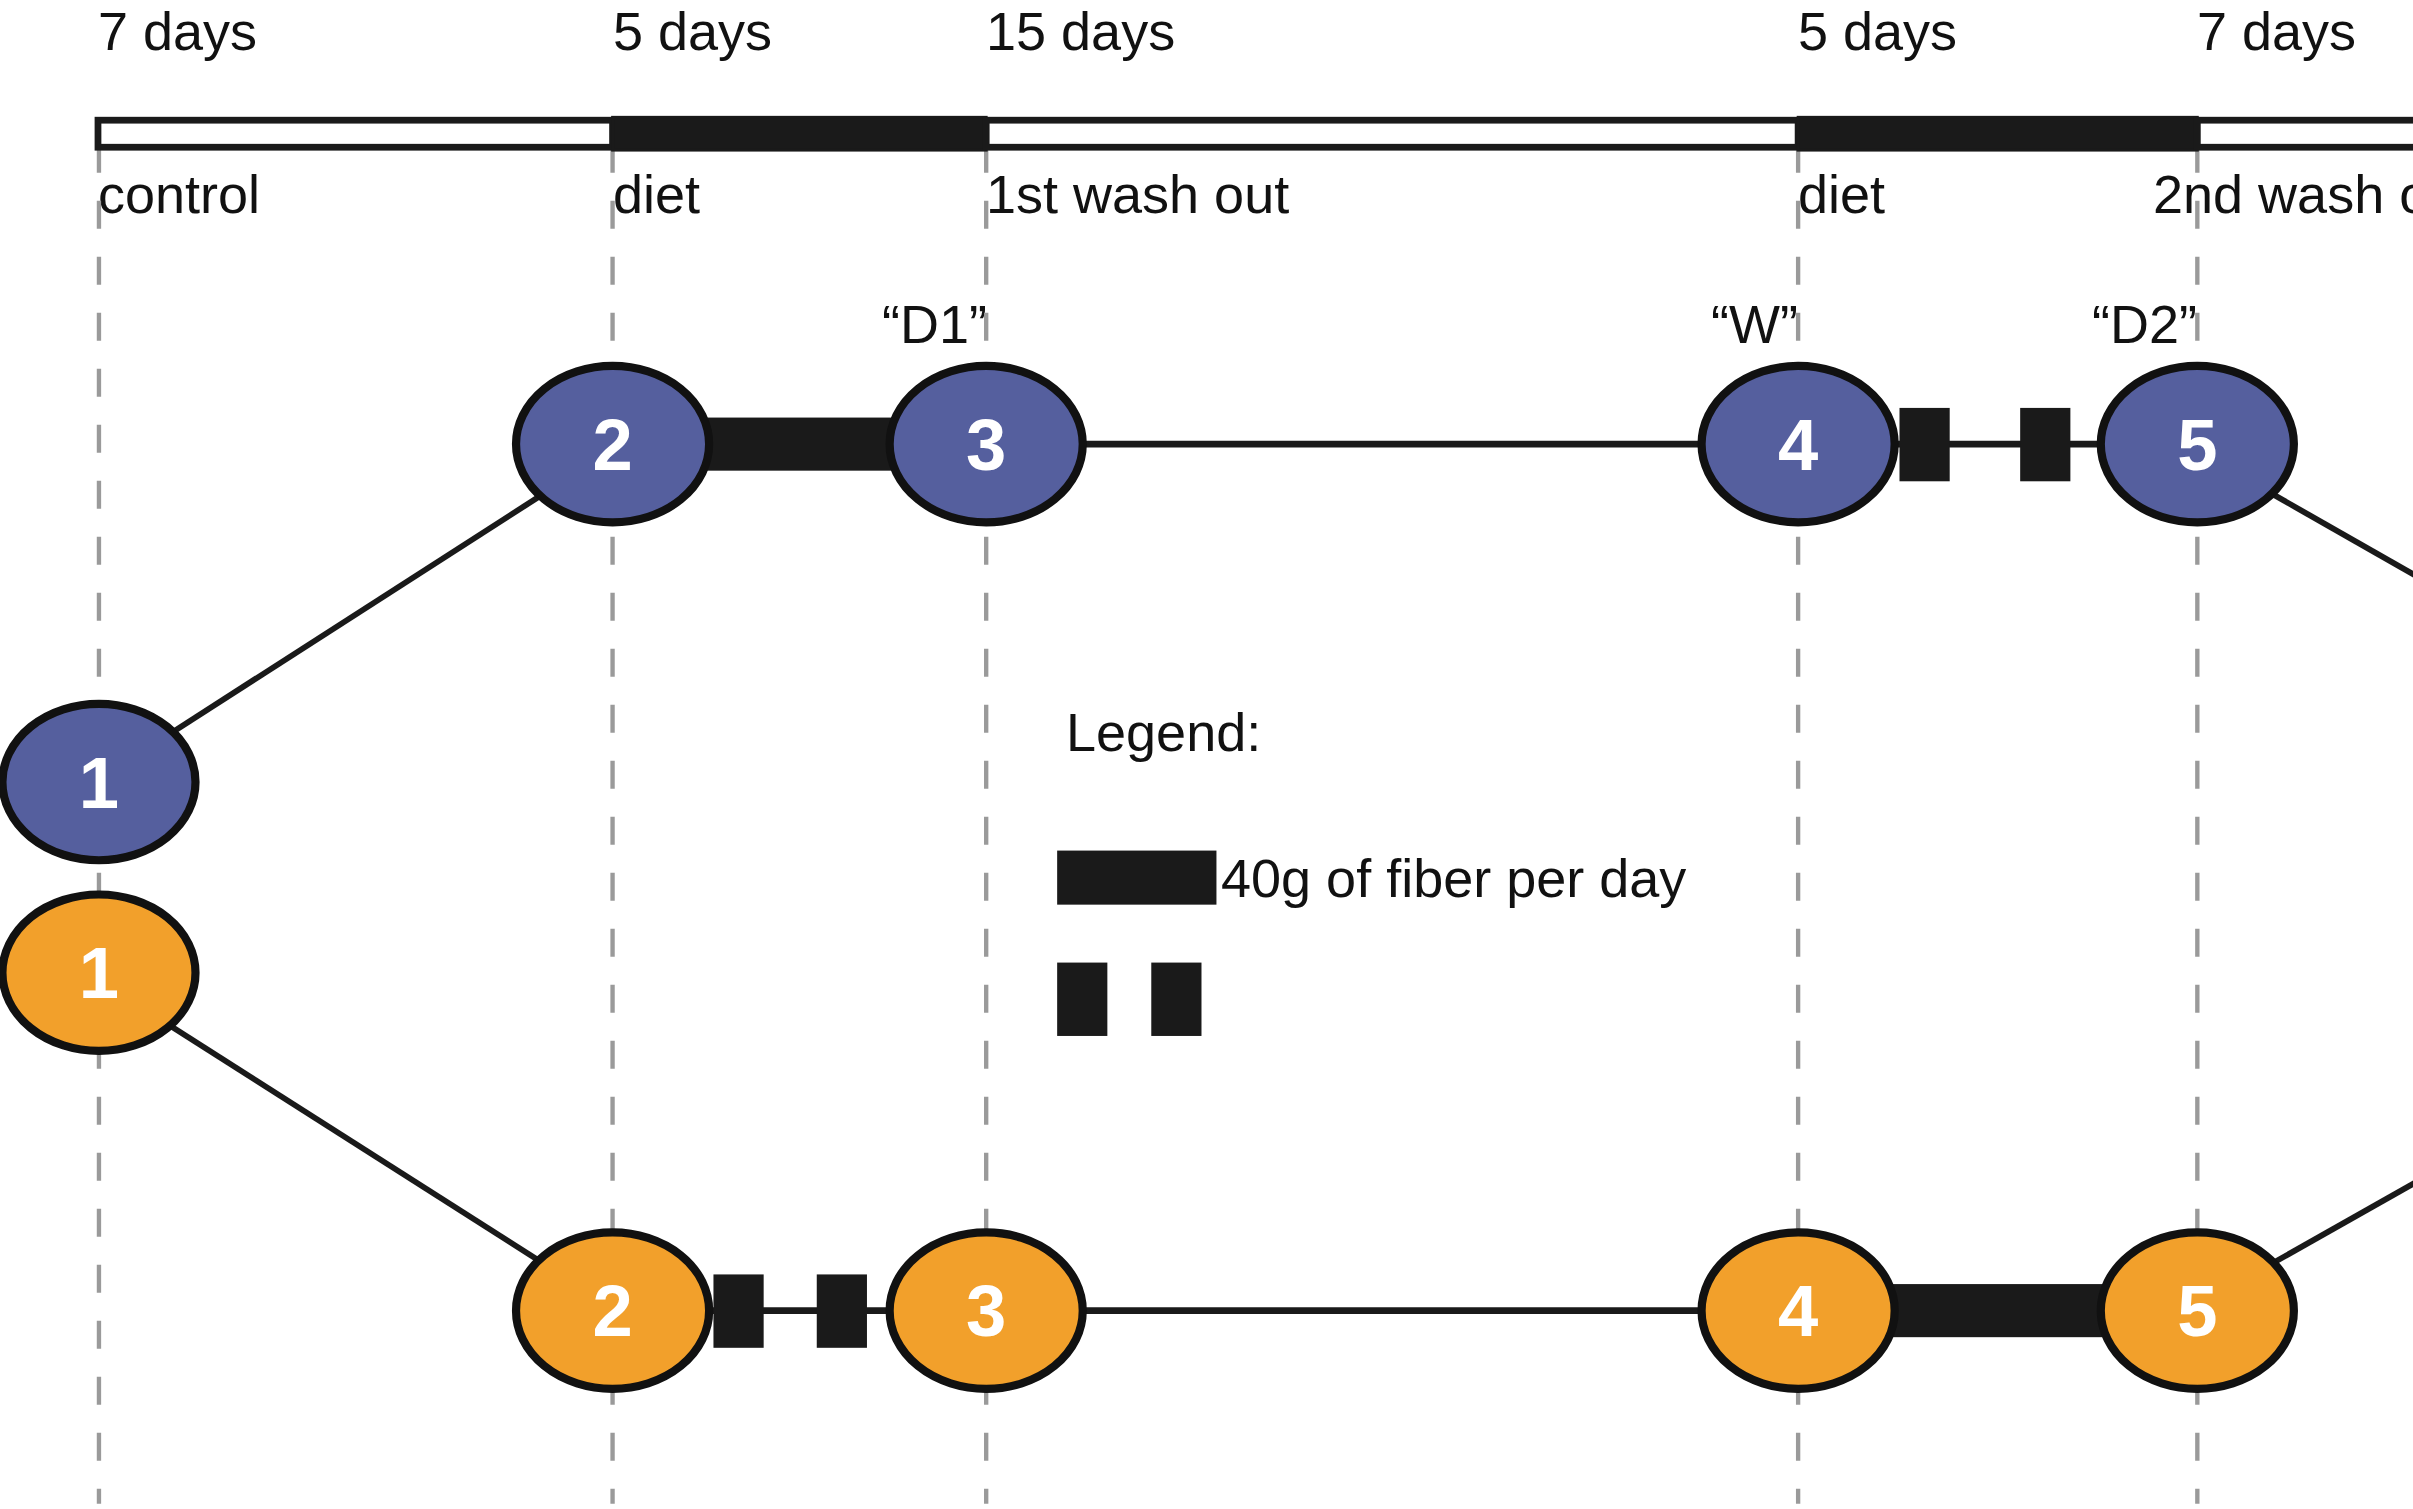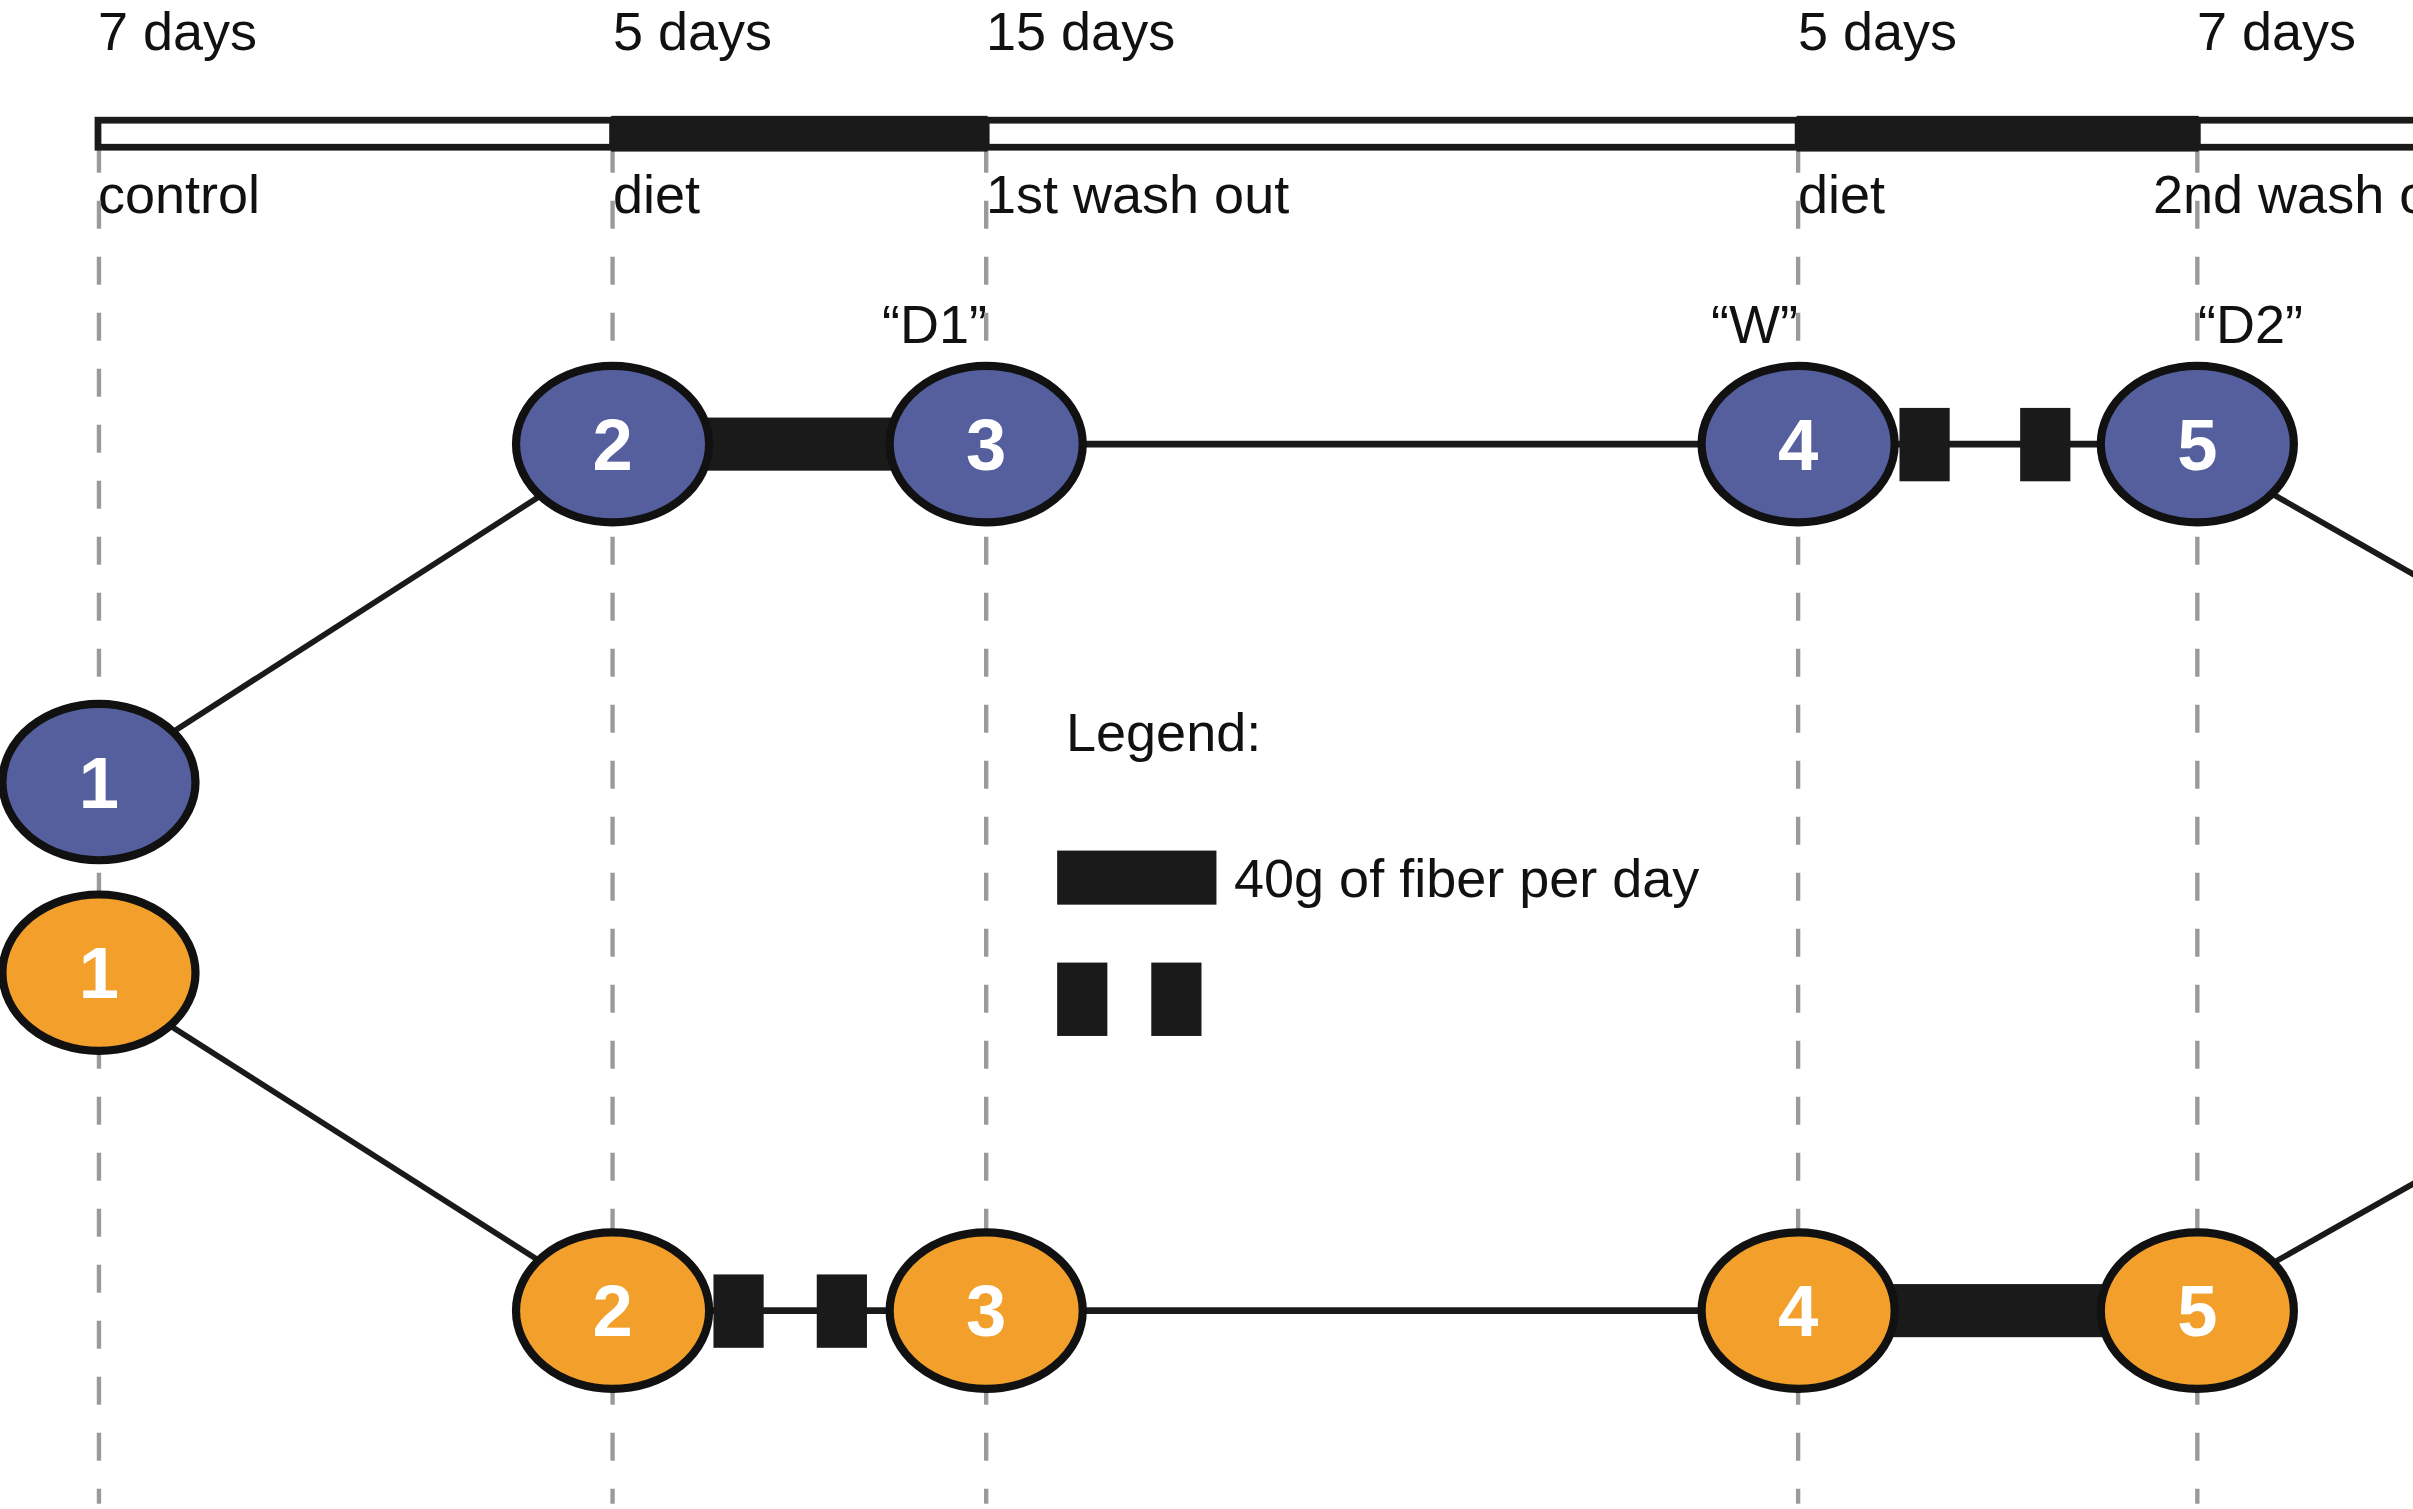--- a/index.html
+++ b/index.html
@@ -41,21 +41,20 @@
     color:#111111;
     white-space:nowrap;
     line-height:1;
   }
   .legend-text{
     position:absolute;
     font-size:54px;
     color:#111111;
     white-space:nowrap;
     line-height:1;
-    margin-left:13px;
   }
   .node-label{
     font-family:"Liberation Sans","DejaVu Sans",sans-serif;
     font-size:150px;
     font-weight:bold;
     fill:#ffffff;
   }
 </style>
 </head>
 <body>
@@ -69,21 +68,21 @@
   <div class="phase-days" style="left:2197px;top:3.9px;width:572px;">7 days</div>
 
   <div class="phase-name" style="left:98px;top:167px;width:515px;">control</div>
   <div class="phase-name" style="left:613px;top:167px;width:374px;">diet</div>
   <div class="phase-name" style="left:986px;top:167px;width:812px;">1st wash out</div>
   <div class="phase-name" style="left:1798px;top:167px;width:399px;">diet</div>
   <div class="phase-name" style="left:2153px;top:167px;width:685px;">2nd wash out</div>
 
   <div class="code-label" style="left:613px;top:297px;width:374px;">“D1”</div>
   <div class="code-label" style="left:986px;top:297px;width:812px;">“W”</div>
-  <div class="code-label" style="left:1904px;top:297px;width:399px;">“D2”</div>
+  <div class="code-label" style="left:1798px;top:297px;width:399px;">“D2”</div>
 
   <div class="legend-title" style="left:1066px;top:705px;">Legend:</div>
   <div class="legend-text" style="left:1221px;top:851px;">40g of fiber per day</div>
 
   <svg class="layer" viewBox="0 0 5960 3128" preserveAspectRatio="none">
 
     <g stroke="#9a9a9a" stroke-width="9" stroke-dasharray="58,58" fill="none">
       <line x1="205" y1="300" x2="205" y2="3115"></line>
       <line x1="1269" y1="300" x2="1269" y2="3115"></line>
       <line x1="2043" y1="300" x2="2043" y2="3115"></line>

